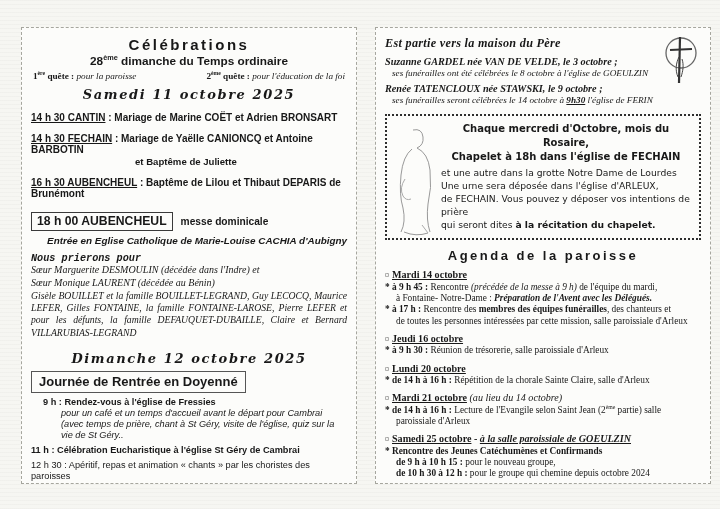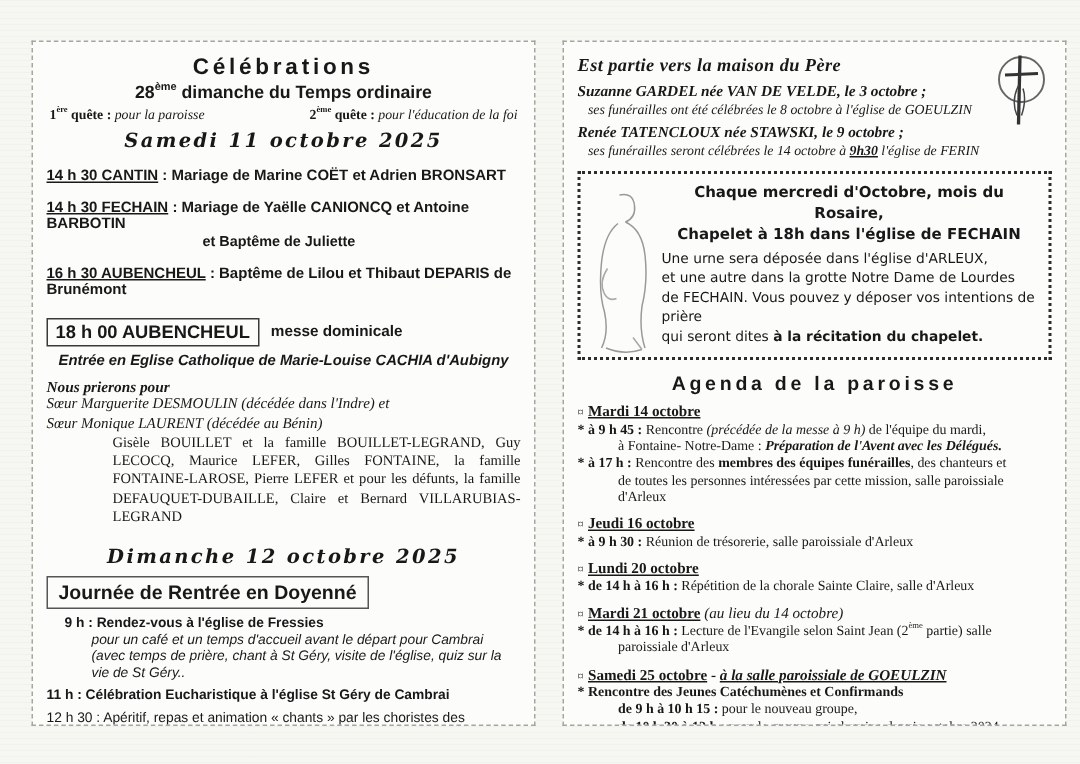--- a/index.html
+++ b/index.html
@@ -31,26 +31,26 @@
   .subtitle { text-align:center; font-weight:700; font-size:11.8px; margin-top:1px; }
   .quete { display:flex; justify-content:space-between; font-family:"Liberation Serif", serif;
            font-size:9.2px; margin-top:3px; padding:0 2px; }
   .dateheading { text-align:center; font-family:"DejaVu Serif", serif; font-style:italic;
                  font-weight:700; font-size:13px; letter-spacing:1.6px; margin-top:6px; }
   .evline { font-weight:700; font-size:10px; margin-top:10px; }
   .ev-cont { font-weight:700; font-size:9.6px; margin:1px 0 0 104px; }
   .massrow { margin-top:13px; display:flex; align-items:center; gap:8px; }
   .massbox { border:1.2px solid #3a3a3a; padding:1px 5px 2px; font-weight:700; font-size:12.2px; }
   .masslabel { font-weight:700; font-size:10.2px; }
-  .entry { text-align:center; font-weight:700; font-style:italic; font-size:9.9px; margin-top:4px; }
-  .prayintro { font-family:Liberation Serif, serif; font-weight:700; font-style:italic;
+  .entry { text-align:right; font-weight:700; font-style:italic; font-size:9.9px; margin-top:4px; }
+  .prayintro { font-family:Liberation Mono, monospace; font-weight:700; font-style:italic;
                font-size:10.2px; margin-top:7px; }
   .prayline  { font-family:"Liberation Serif", serif; font-style:italic; font-size:10px; line-height:1.28; }
-  .praypara  { font-family:"Liberation Serif", serif; font-size:9.7px;
-               line-height:1.28; text-align:justify;margin-left:44px; }
+  .praypara  { font-family:"Liberation Serif", serif; font-style:italic; font-size:9.7px;
+               line-height:1.28; text-align:justify; }
   .journeebox { display:inline-block; border:1.2px solid #555; padding:2px 7px 3px;
                 font-weight:700; font-size:13px; margin-top:5px; }
   .sched { font-size:9.2px; line-height:1.2; }
   .s { margin-top:4px; }
   .ml12 { margin-left:12px; } .ml30 { margin-left:30px; } .ml64 { margin-left:64px; }
 
   
   .obit-head { font-family:"Liberation Serif", serif; font-weight:700; font-style:italic;
                font-size:12.2px; letter-spacing:0.3px; }
   .obit-name { font-family:"Liberation Serif", serif; font-weight:700; font-style:italic;
@@ -62,21 +62,21 @@
   .rosary { border:2.2px dotted #2d2d2d; margin-top:9px; position:relative;
             padding:6px 8px 7px 54px; font-family:"DejaVu Sans", sans-serif; }
   .mary-wrap { position:absolute; left:5px; top:9px; }
   .ros-head { font-weight:700; font-size:10px; text-align:center; line-height:1.4; }
   .ros-body { font-size:9.2px; line-height:1.4; margin-top:3px; }
 
   .agenda-head { text-align:center; font-weight:700; font-size:13px; letter-spacing:2.5px; margin-top:8px; }
   .ag-item { margin-top:6px; font-family:"Liberation Serif", serif; font-size:9.3px; line-height:1.22; }
   .ag-date { font-size:10.1px; }
   .ag-bullet { font-size:8px; margin-right:3px; }
-  .ag-ind { margin-left:27px; }
+  .ag-ind { margin-left:11px; }
   svg { display:block; }
 </style>
 </head>
 <body>
 
 <div class="panel left">
   <div class="title">Célébrations</div>
   <div class="subtitle"><span>28</span><span class="sup">ème</span><span> dimanche du Temps ordinaire</span></div>
   <div class="quete">
     <span><span class="b">1</span><span class="b sup">ère</span><span class="b"> quête : </span><span class="i">pour la paroisse</span></span>
@@ -141,22 +141,22 @@
         <path d="M25 23 q11 5 13 22 q2 18 -2 34 q-2 16 2 28" fill="none" stroke="#999" stroke-width="1"></path>
         <path d="M20 24 q-9 7 -11 26 q-2 20 2 33 q3 14 -2 24" fill="none" stroke="#999" stroke-width="1"></path>
         <path d="M13 54 q-6 9 -2 17 q3 5 8 3" fill="none" stroke="#aaa" stroke-width="1"></path>
         <path d="M12 107 q12 5 24 1" fill="none" stroke="#999" stroke-width="1"></path>
         <path d="M30 100 l6 8" fill="none" stroke="#aaa" stroke-width="1"></path>
       </svg>
     </div>
     <div class="ros-head">Chaque mercredi d'Octobre, mois du Rosaire,</div>
     <div class="ros-head">Chapelet à 18h dans l'église de FECHAIN</div>
     <div class="ros-body">
+      <div>et une autre dans la grotte Notre Dame de Lourdes</div>
       <div>Une urne sera déposée dans l'église d'ARLEUX,</div>
-      <div>et une autre dans la grotte Notre Dame de Lourdes</div>
       <div>de FECHAIN. Vous pouvez y déposer vos intentions de prière</div>
       <div><span>qui seront dites </span><span class="b">à la récitation du chapelet.</span></div>
     </div>
   </div>
 
   <div class="agenda-head">Agenda de la paroisse</div>
 
   <div class="ag-item">
     <div class="ag-date"><span class="ag-bullet">¤</span><span><span class="b u">Mardi 14  octobre</span></span></div>
     <div><span class="b">* </span><span class="b">à 9 h 45 :</span><span> Rencontre </span><span class="i">(précédée de la messe à 9 h)</span><span> de l'équipe du mardi,</span></div>

